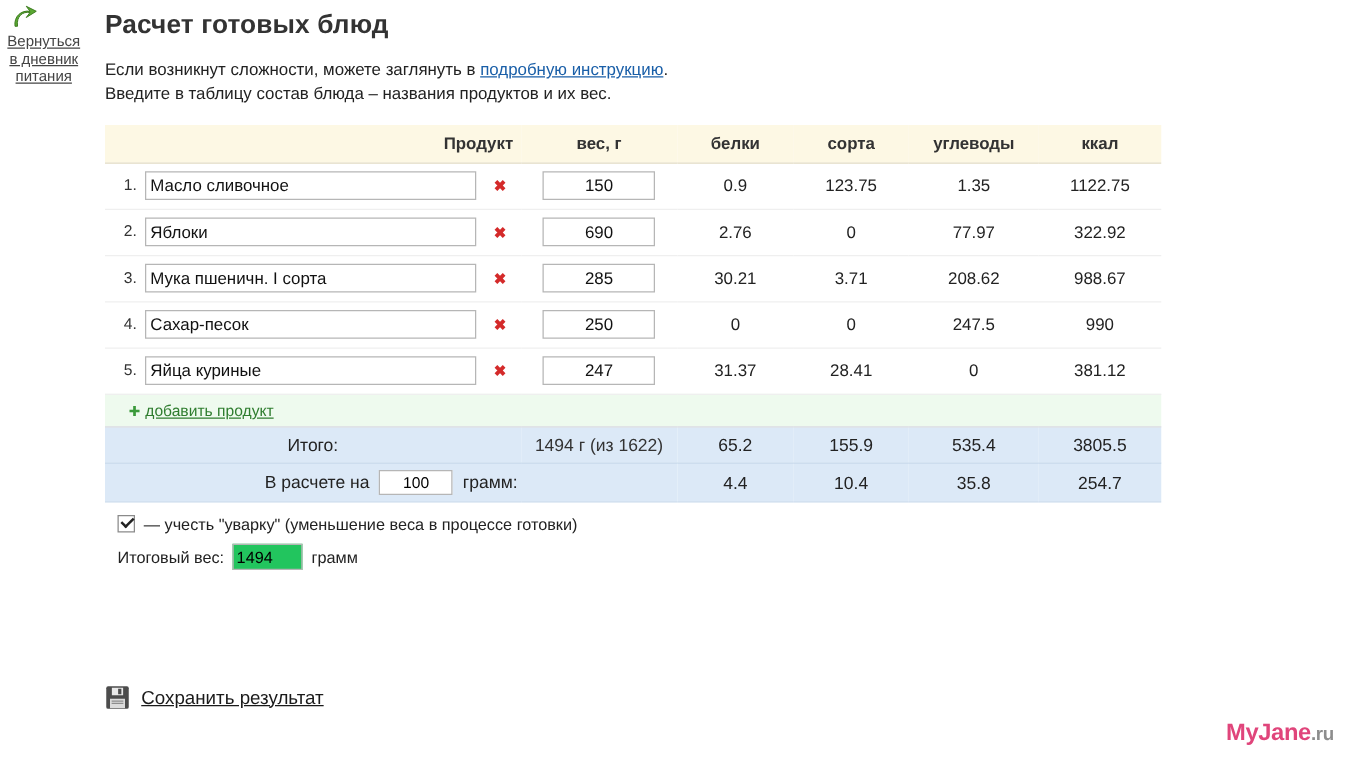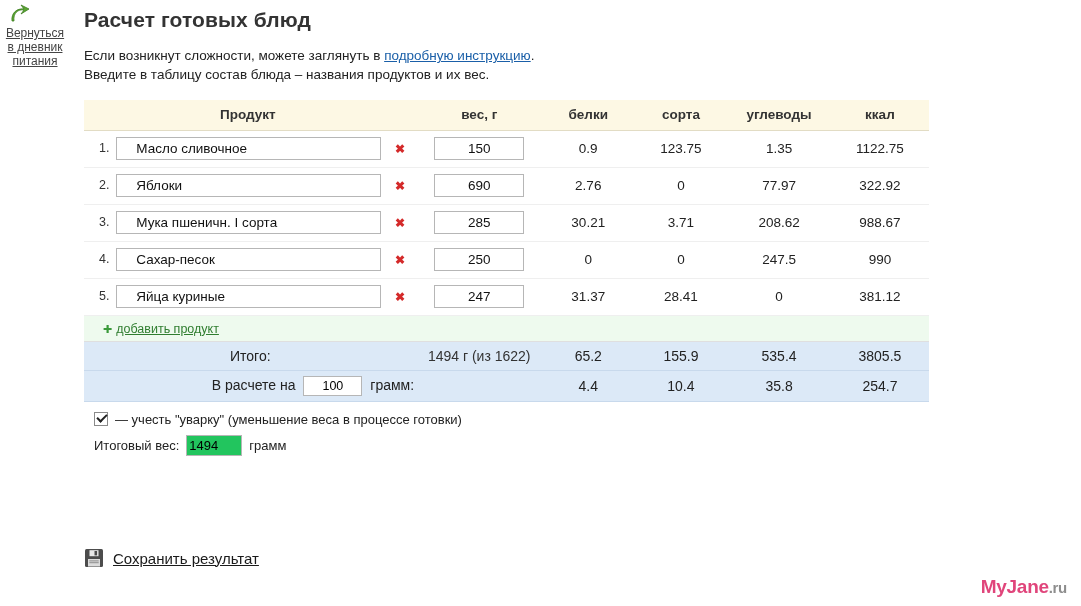--- a/index.html
+++ b/index.html
@@ -77,21 +77,21 @@
     background: #fdf8e4;
     font-size: 13.5px;
     font-weight: bold;
     color: #333;
     padding: 7px 6px;
     border-bottom: 1px solid #e2dcc4;
     text-align: center;
     height: 30px;
   }
   table.calc th.prod-head {
-    text-align: center;
+    text-align: right;
     padding-left: 1px;
   }
   table.calc td {
     padding: 5px 6px;
     font-size: 13.5px;
     text-align: center;
     border-bottom: 1px solid #efefef;
     height: 37px;
     vertical-align: middle;
   }
@@ -106,21 +106,21 @@
     text-align: right;
     color: #333;
     font-size: 12.5px;
     margin-right: 3px;
   }
   input.prod-input {
     width: 265px;
     height: 23px;
     font-family: "Liberation Sans", sans-serif;
     font-size: 13.5px;
-    padding: 1px 19px;
+    padding: 1px 3px;
     border: 1px solid #b6b6b6;
     background: #fff;
     color: #111;
     vertical-align: middle;
   }
   .del-x {
     display: inline-block;
     margin-left: 10px;
     color: #d42a2a;
     font-size: 12px;

